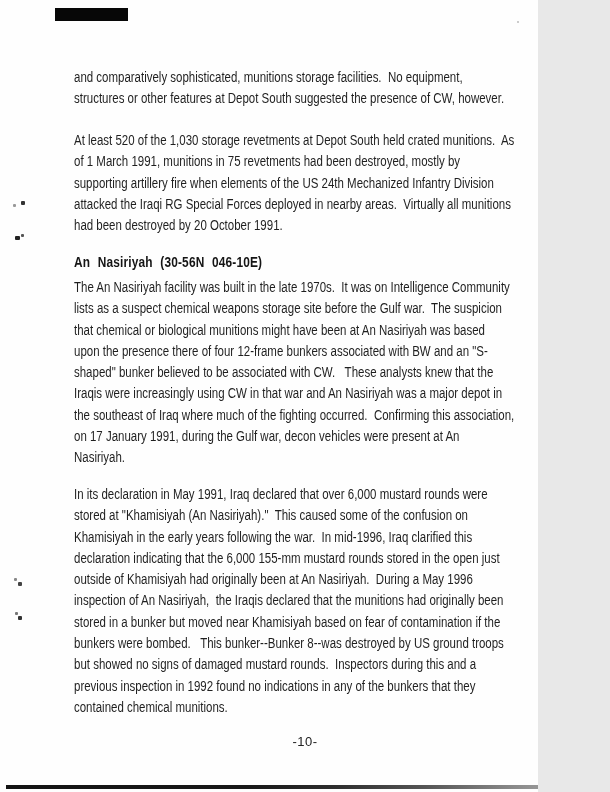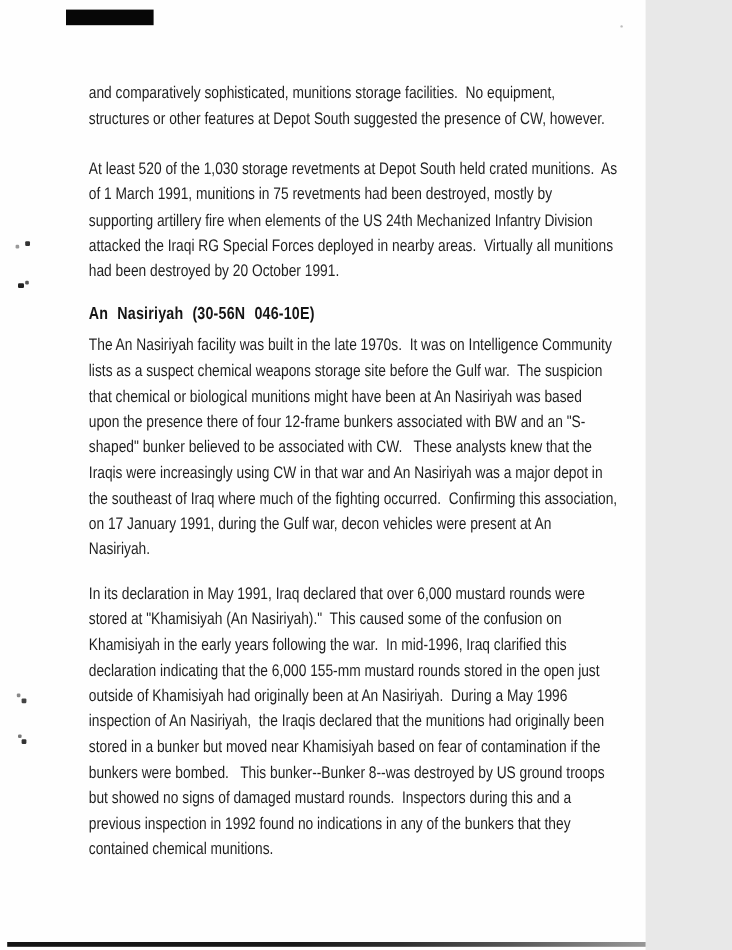--- a/index.html
+++ b/index.html
@@ -117,20 +117,21 @@
       <div class="text-line">declaration indicating that the 6,000 155-mm mustard rounds stored in the open just</div>
       <div class="text-line">outside of Khamisiyah had originally been at An Nasiriyah.  During a May 1996</div>
       <div class="text-line">inspection of An Nasiriyah,  the Iraqis declared that the munitions had originally been</div>
       <div class="text-line">stored in a bunker but moved near Khamisiyah based on fear of contamination if the</div>
       <div class="text-line">bunkers were bombed.   This bunker--Bunker 8--was destroyed by US ground troops</div>
       <div class="text-line">but showed no signs of damaged mustard rounds.  Inspectors during this and a</div>
       <div class="text-line">previous inspection in 1992 found no indications in any of the bunkers that they</div>
       <div class="text-line">contained chemical munitions.</div>
     </div>
 
+  <div class="page-number">-10-</div>
 
   <div class="speck sA1"></div>
   <div class="speck sA2"></div>
   <div class="speck sB1"></div>
   <div class="speck sB2"></div>
   <div class="speck sC1"></div>
   <div class="speck sC2"></div>
   <div class="speck sD1"></div>
   <div class="speck sD2"></div>
   <div class="speck sE"></div>

